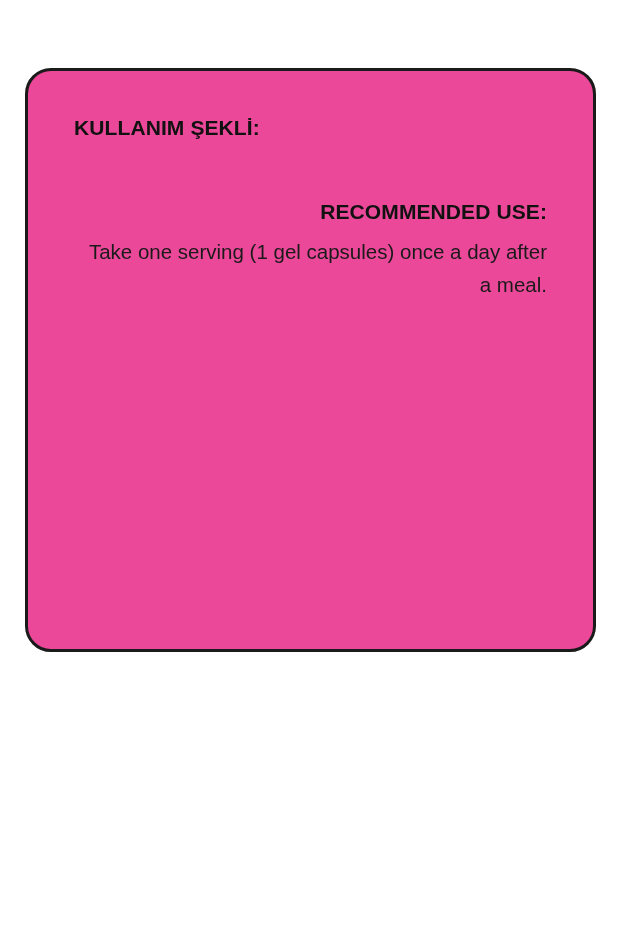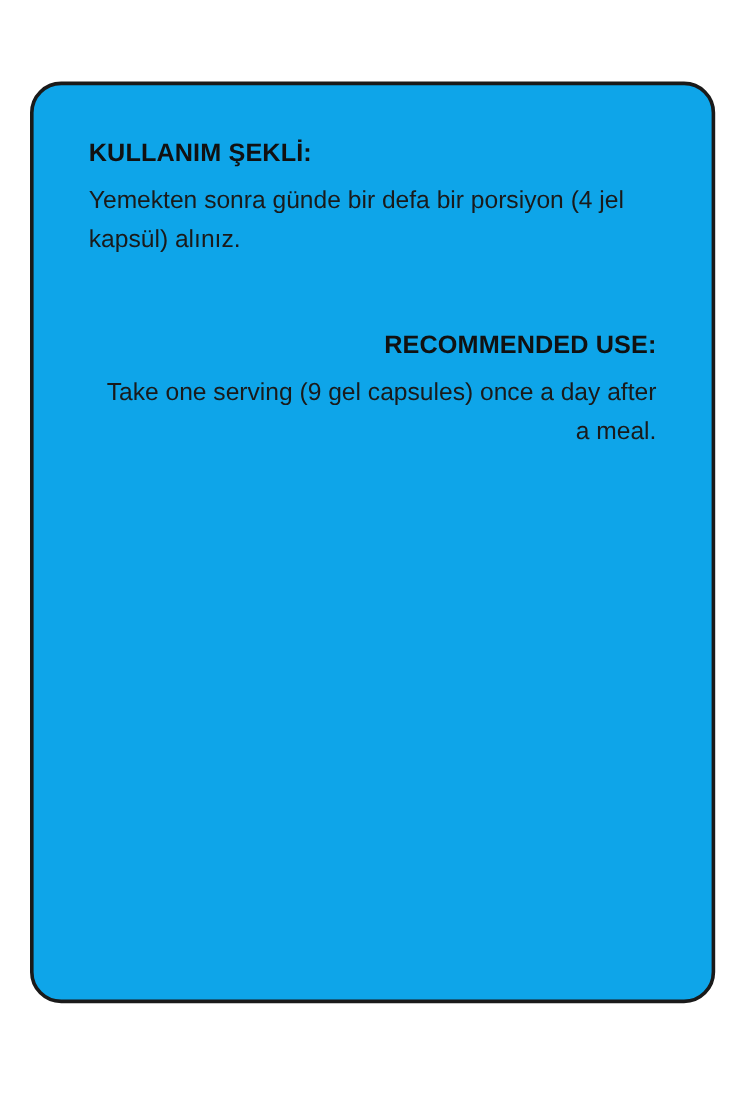--- a/index.html
+++ b/index.html
@@ -13,25 +13,25 @@
     font-family: "Liberation Sans", sans-serif;
     color: #1a1a1a;
     position: relative;
     overflow: hidden;
   }
   .label-card {
     position: absolute;
     left: 25px;
     top: 68px;
     width: 571px;
-    height: 768px;
+    height: 584px;
     box-sizing: border-box;
     border: 3px solid #1a1a1a;
     border-radius: 26px;
-    background: #0ea5e9;
+    background: #ec4899;
   }
   .card-inner {
     padding: 44px 46px 0 46px;
   }
   .section {
     margin-bottom: 30px;
   }
   .section:last-child {
     margin-bottom: 0;
     text-align: right;
@@ -57,24 +57,23 @@
   }
 </style>
 </head>
 <body>
 
 <div class="label-card">
   <div class="card-inner">
 
     <div class="section">
       <p class="section-heading">KULLANIM ŞEKLİ:</p>
-      <p class="section-body">Yemekten sonra günde bir defa bir porsiyon (4 jel kapsül) alınız.</p>
     </div>
 
     <div class="gap"></div>
 
     <div class="section">
       <p class="section-heading">RECOMMENDED USE:</p>
-      <p class="section-body">Take one serving (9 gel capsules) once a day after a meal.</p>
+      <p class="section-body">Take one serving (1 gel capsules) once a day after a meal.</p>
     </div>
 
   </div>
 </div>
 
 </body></html>

